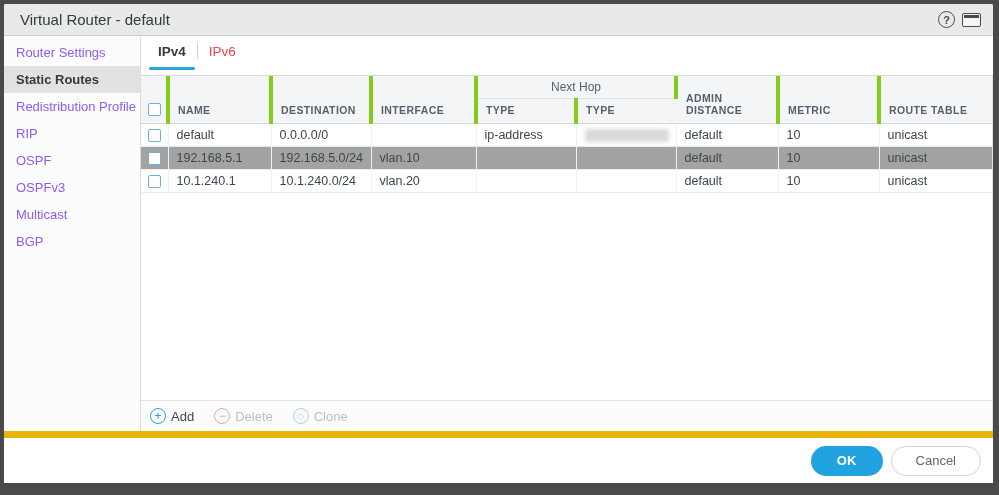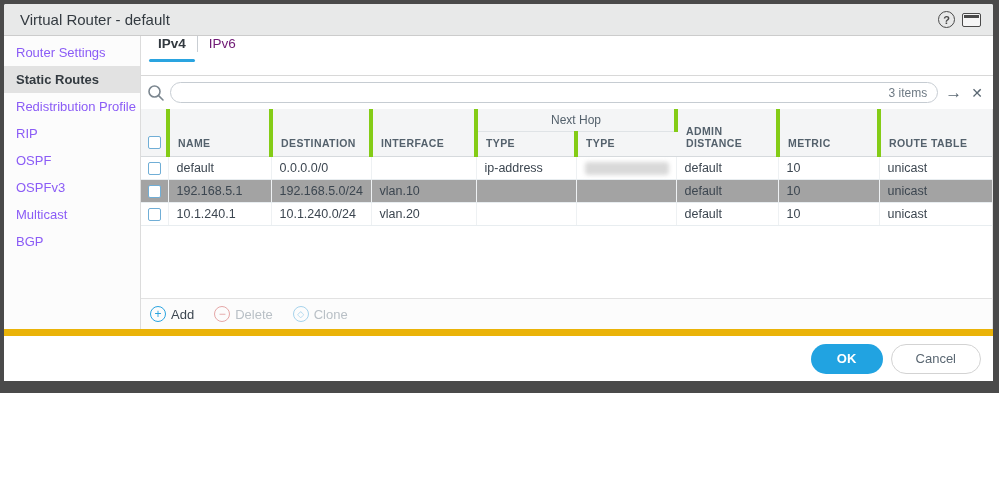--- a/index.html
+++ b/index.html
@@ -1,20 +1,20 @@
 <!DOCTYPE html>
 <html><head>
 <meta charset="utf-8">
 <style>
   * { margin: 0; padding: 0; box-sizing: border-box; }
   html, body { width: 999px; height: 495px; }
   body { font-family: "Liberation Sans", sans-serif; }
 
   .frame {
-    width: 999px; height: 393px;
+    width: 999px; height: 495px;
     background: #4a4a4a;
     padding: 4px 6px 12px 4px;
   }
   .dialog {
     width: 100%; height: 100%;
     background: #ffffff;
     display: flex; flex-direction: column;
     border-radius: 2px 2px 0 0;
     overflow: hidden;
   }
@@ -60,27 +60,27 @@
   }
   .side-item.selected {
     background: #e2e2e2; color: #333a40; font-weight: bold;
   }
 
   .content { flex: 1 1 auto; display: flex; flex-direction: column; min-width: 0; }
 
   
   .tabs-row {
     flex: 0 0 40px; height: 40px;
-    display: flex; align-items: flex-start;
+    display: flex; align-items: center;
     border-bottom: 1px solid #d8d8d8;
     padding-left: 8px;
   }
   .tab {
     padding: 0 9px 9px 9px;
-    font-size: 13.5px; color: #701a75;
+    font-size: 13.5px; color: #ef4444;
     position: relative; cursor: pointer;
   }
   .tab.active { color: #333a40; font-weight: bold; }
   .tab.active::after {
     content: ""; position: absolute; left: 0; right: 0; bottom: -2px;
     height: 3px; background: #2aa4e0; border-radius: 2px;
   }
   .tab-sep { width: 1px; height: 16px; background: #c9ced3; margin: 0 2px 10px 2px; }
 
   
@@ -232,34 +232,20 @@
         <div class="tabs-row">
           <div class="tab active">
             <span>IPv4</span>
           </div>
           <div class="tab-sep"></div>
           <div class="tab">
             <span>IPv6</span>
           </div>
         </div>
 
-        <div class="search-row">
-          <span class="mag-icon">
-            <svg width="18" height="18" viewBox="0 0 18 18">
-              <circle cx="7.5" cy="7.5" r="5.5" fill="none" stroke="#7c8790" stroke-width="1.6"></circle>
-              <line x1="11.6" y1="11.6" x2="16" y2="16" stroke="#7c8790" stroke-width="1.6" stroke-linecap="round"></line>
-            </svg>
-          </span>
-          <div class="search-pill">
-            <input type="text" value="" style="">
-            <span class="items-count">3 items</span>
-          </div>
-          <span class="arrow-icon">→</span>
-          <span class="clear-icon">✕</span>
-        </div>
 
         <div class="table-wrap">
           <table>
             <colgroup>
               <col style="width:27px">
                 <col style="width:103px">
                 <col style="width:100px">
               <col style="width:105px">
                 <col style="width:100px">
                 <col style="width:100px">

